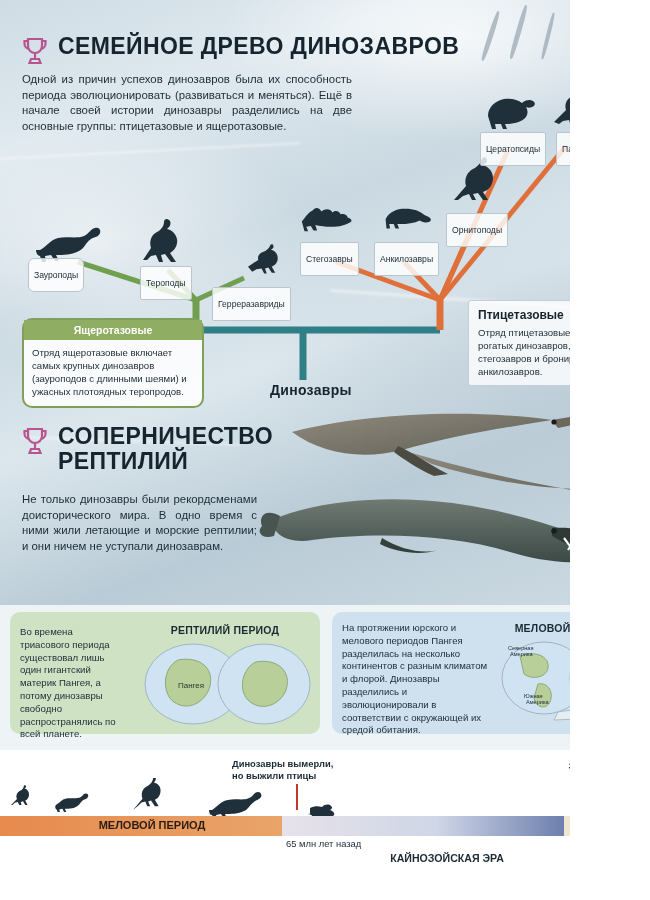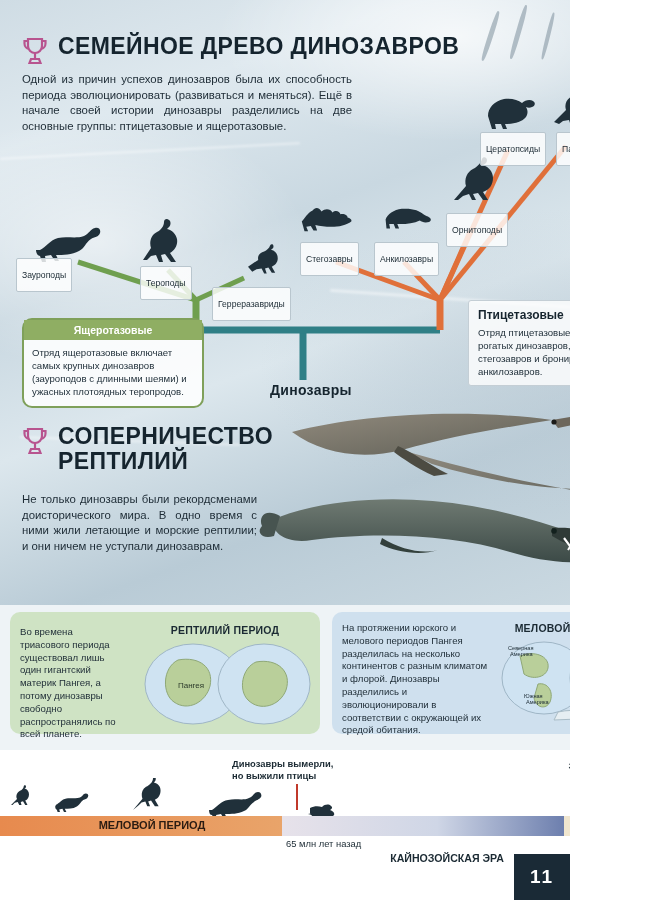--- a/index.html
+++ b/index.html
@@ -146,21 +146,21 @@
 
     <g class="sil" transform="translate(482,86)">
       <path d="M6 30c0-8 6-15 16-17 8-1 14 1 18 4 3-3 8-4 11-2 3 2 2 5-1 6-2 1-4 1-6 0 2 3 2 7 0 10-4 5-12 7-21 7l2 5h-4l-2-5h-6l1 5h-4z"></path>
     </g>
 
     <g class="sil" transform="translate(552,88)">
       <path d="M2 34l12-12c-2-6 1-12 7-14 4-2 8-5 10-9 1-3 5-2 5 1 0 3-3 4-5 5 6 2 9 7 9 12 0 6-4 11-9 13l4 7h-5l-4-6-5 1 2 6h-4l-2-6-6 1-4 3z"></path>
     </g>
   </svg>
 
-  <div class="leaf-label" style="left:16px;top:258px;">Зауроподы</div>
+  <div class="leaf-label" style="left:28px;top:258px;border-radius:6px;">Зауроподы</div>
   <div class="leaf-label" style="left:140px;top:266px;">Тероподы</div>
   <div class="leaf-label" style="left:212px;top:287px;">Герреразавриды</div>
   <div class="leaf-label" style="left:300px;top:242px;">Стегозавры</div>
   <div class="leaf-label" style="left:374px;top:242px;">Анкилозавры</div>
   <div class="leaf-label" style="left:446px;top:202px;margin-top:11px;">Орнитоподы</div>
   <div class="leaf-label" style="left:480px;top:132px;">Цератопсиды</div>
   <div class="leaf-label" style="left:556px;top:132px;">Пахицефалозавры</div>
 
   <div class="root-label" style="left:270px;top:382px;">Динозавры</div>
 
@@ -301,15 +301,14 @@
     <path d="M4 10 l8-4 v8z" fill="#2b3a44"></path>
     <path d="M326 10 l-8-4 v8z" fill="#2b3a44"></path>
   </svg>
   <div style="position:absolute;left:282px;top:852px;width:330px;text-align:center;font-size:10.6px;font-weight:bold;color:#1b2a33;background:#fff;padding:0 4px;box-sizing:border-box;">КАЙНОЗОЙСКАЯ ЭРА</div>
 
   <div style="position:absolute;left:612px;top:840px;width:40px;font-size:9.4px;font-weight:bold;color:#1b2a33;line-height:11px;">
     <span>Наше</span><br>
     <span>время</span>
   </div>
 
-  <div class="pagenum">11</div>
 
 </div>
 
 </body></html>

